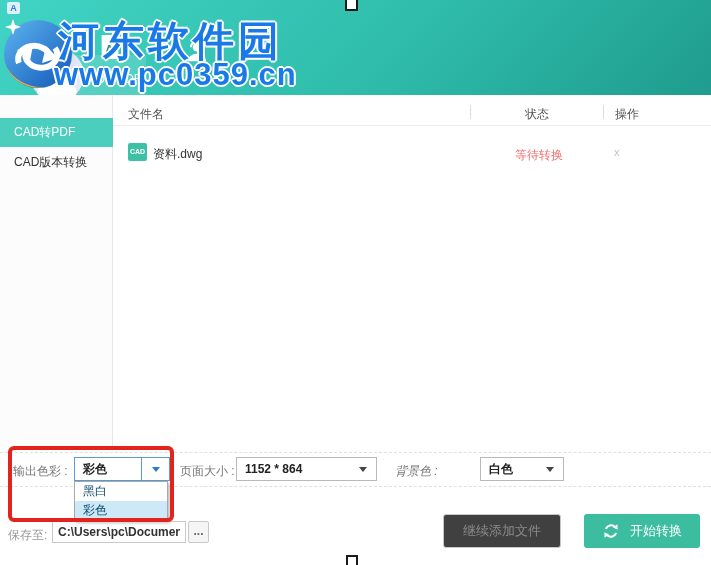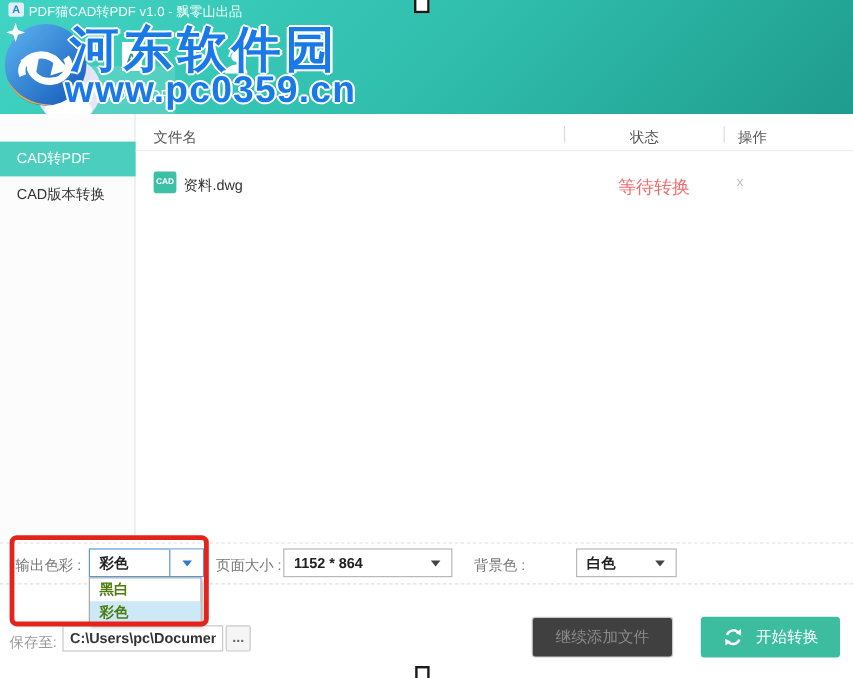--- a/index.html
+++ b/index.html
@@ -44,38 +44,38 @@
     padding-left:14px;font-size:12px;color:#333;cursor:pointer;box-sizing:border-box;}
   .side-item.active{background:#4ccebe;color:#fff;}
 
   
   .th{font-size:12px;color:#555;}
   .col-div{width:1px;height:14px;background:#dcdcdc;}
   .th-underline{left:113px;top:125px;width:598px;height:1px;background:#ededed;}
   .file-badge{left:128px;top:143px;width:19px;height:18px;border-radius:2px;background:#3ec0a6;
     color:#fff;font-size:7px;font-weight:bold;text-align:center;line-height:18px;}
   .file-name{left:153px;top:146px;font-size:12px;color:#333;}
-  .file-status{left:515px;top:147px;font-size:15px;color:#f26d6d;}
+  .file-status{left:515px;top:147px;font-size:12px;color:#f26d6d;}
   .file-action{left:614px;top:146px;font-size:11px;color:#c3c3c3;cursor:pointer;}
 
   
   .options-strip{left:0;top:452px;width:711px;height:35px;
     border-top:1px dashed #e0e0e0;border-bottom:1px dashed #e0e0e0;}
   .opt-label{font-size:12px;color:#777;white-space:nowrap;}
   .combo{height:24px;background:#fff;border:1px solid #b9b9b9;}
   .combo-value{position:absolute;left:8px;top:0;line-height:22px;font-size:12px;font-weight:bold;color:#222;white-space:nowrap;}
   .tri{width:0;height:0;border-left:4px solid transparent;border-right:4px solid transparent;border-top:5px solid #444;}
   .combo-blue{border:1px solid #5a9bd5;}
   .combo-arrow-btn{position:absolute;right:0;top:0;width:27px;height:22px;border-left:1px solid #5a9bd5;
     display:flex;align-items:center;justify-content:center;cursor:pointer;background:#fdfdfd;}
   .tri-blue{border-top-color:#2f79c6;}
   .combo-arrow-plain{position:absolute;right:9px;top:9px;cursor:pointer;}
   .droplist{left:74px;top:481px;width:94px;background:#fff;border:1px solid #a9a9a9;
     box-shadow:2px 2px 3px rgba(0,0,0,.25);z-index:30;}
-  .drop-item{height:19px;line-height:19px;padding-left:8px;font-size:12px;font-weight:bold;color:#4d7c0f;cursor:pointer;}
+  .drop-item{height:19px;line-height:19px;padding-left:8px;font-size:12px;font-weight:normal;color:#0c4a6e;cursor:pointer;}
   .drop-item.selected{background:#cde8f7;}
 
   .red-annotation{left:8px;top:446px;width:166px;height:76px;border:4px solid #e3241c;border-radius:6px;z-index:40;pointer-events:none;}
 
   
   .save-label{left:8px;top:527px;font-size:12px;color:#999;}
   .save-field{left:52px;top:521px;width:134px;height:22px;border:1px solid #c9c9c9;background:#fff;
     font-size:12px;font-weight:bold;color:#333;padding:0 5px;font-family:"Liberation Sans","DejaVu Sans",sans-serif;}
   .browse-btn{left:188px;top:521px;width:21px;height:22px;border:1px solid #c9c9c9;background:#f5f5f5;
     font-size:12px;font-weight:bold;color:#666;text-align:center;line-height:18px;cursor:pointer;border-radius:2px;}
@@ -89,21 +89,20 @@
   .handle-top{left:345px;top:-2px;width:13px;height:13px;}
   .handle-bottom{left:346px;top:555px;width:12px;height:12px;}
 </style>
 </head>
 <body>
 
 <div class="screen">
 
   <div class="abs header">
     <div class="abs titlebar-icon">A</div>
-    <div class="abs window-title">PDF猫CAD转PDF v1.0 - 飘零山出品</div>
 
     <div class="abs avatar">
       <div class="head"></div>
       <div class="body"></div>
     </div>
 
     <div class="abs tab tab1 active">
       <div class="tab-label">CAD转PDF</div>
     </div>
     <svg class="abs tab-icon1" viewBox="0 0 24 28">
@@ -173,21 +172,21 @@
     <div class="drop-item selected">彩色</div>
   </div>
   <div class="abs red-annotation"></div>
 
   <div class="abs opt-label" style="left:180px;top:463px;">页面大小 :</div>
   <div class="abs combo" style="left:236px;top:457px;width:141px;">
     <div class="combo-value">1152 * 864</div>
     <div class="tri combo-arrow-plain"></div>
   </div>
 
-  <div class="abs opt-label" style="left:395px;top:463px;">背景色 :</div>
+  <div class="abs opt-label" style="left:395px;top:463px;font-style:italic;">背景色 :</div>
   <div class="abs combo" style="left:448px;top:457px;width:84px;margin-left:32px;">
     <div class="combo-value">白色</div>
     <div class="tri combo-arrow-plain"></div>
   </div>
 
   <div class="abs save-label">保存至:</div>
   <input class="abs save-field" value="C:\Users\pc\Document" style="">
   <div class="abs browse-btn">...</div>
 
   <div class="abs btn-add">继续添加文件</div>

